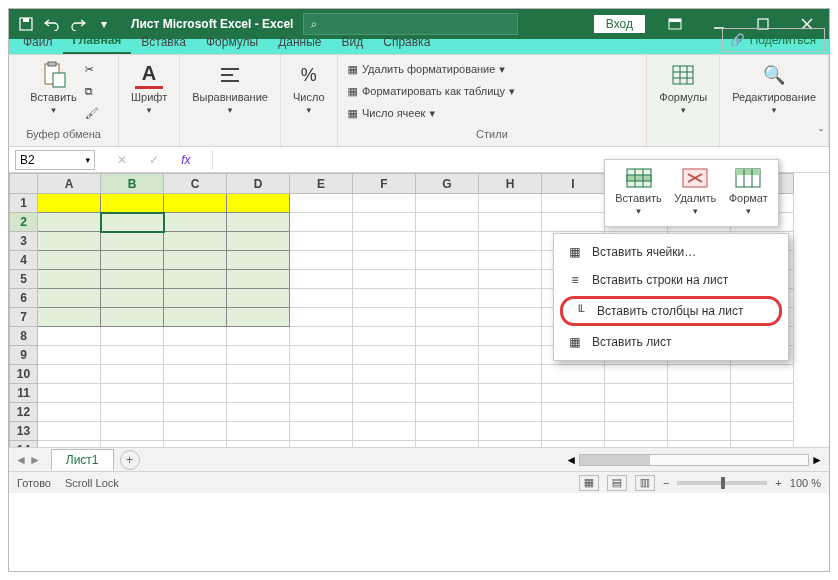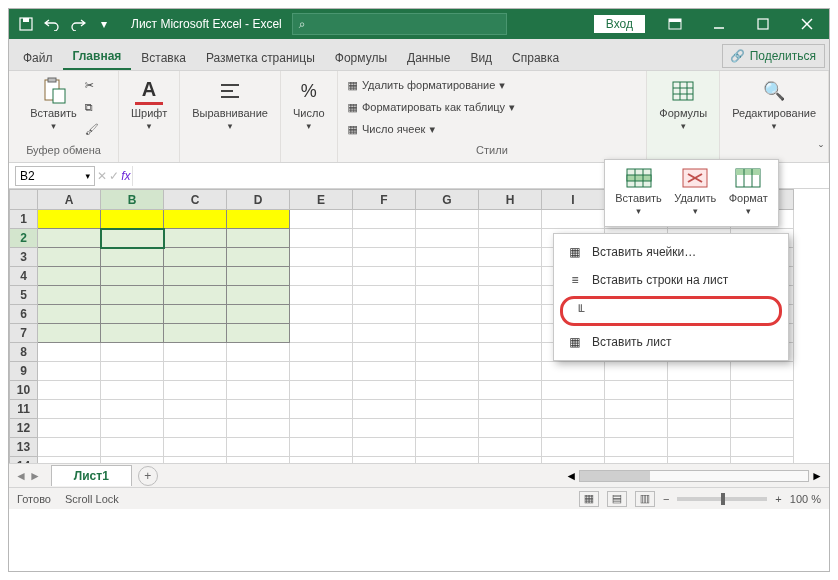--- a/index.html
+++ b/index.html
@@ -3,48 +3,48 @@
 <meta charset="utf-8">
 <style>
 * { box-sizing: border-box; margin: 0; padding: 0; font-family: "Segoe UI", Arial, sans-serif; }
 body { background: #fff; width: 838px; height: 580px; overflow: hidden; border: 8px solid #fff; border-radius: 6px; position: relative; }
 .window { width: 822px; height: 564px; border: 1px solid #b7b7b7; background: #fff; position: relative; overflow: hidden; }
 
 
 .titlebar { height: 30px; background: #217346; color: #fff; display: flex; align-items: center; font-size: 12px; }
 .titlebar .qat { display: flex; align-items: center; gap: 4px; padding: 0 6px; }
 .titlebar .qat-btn { width: 22px; height: 22px; display: flex; align-items: center; justify-content: center; color: #fff; }
-.titlebar .title-text { margin-left: 10px; flex: 0 0 auto; }
+.titlebar .title-text { margin-left: 10px; flex: 0 0 auto; font-weight: bold; }
 .titlebar .search { margin-left: 10px; display: flex; align-items: center; background: #2f8157; border: 1px solid #4a9670; height: 22px; width: 215px; padding: 0 6px; color: #cfe5d9; gap: 6px; }
 .titlebar .search input { background: transparent; border: none; outline: none; color: #cfe5d9; font-size: 12px; width: 100%; }
 .titlebar .spacer { flex: 1; }
 .titlebar .signin { background: #fff; color: #217346; padding: 2px 12px; font-size: 12px; margin-right: 8px; }
 .titlebar .sysbtn { width: 44px; height: 30px; display: flex; align-items: center; justify-content: center; color: #fff; }
 
 
-.ribbon-tabs { height: 32px; background: #e5e5e5; display: flex; align-items: flex-end; font-size: 12px; border-bottom: 1px solid #d4d4d4; padding: 0 4px; }
+.ribbon-tabs { height: 16px; background: #5eead4; display: flex; align-items: flex-end; font-size: 12px; border-bottom: 1px solid #d4d4d4; padding: 0 4px; }
 .ribbon-tabs .tab { padding: 6px 10px 5px; color: #444; }
 .ribbon-tabs .tab.active { border-bottom: 2px solid #217346; color: #217346; font-weight: 600; }
 .ribbon-tabs .share { margin-left: auto; color: #217346; padding: 4px 8px; border: 1px solid #bdbdbd; font-size: 12px; display:flex; align-items:center; gap:4px; margin-bottom:2px;}
 
 
 .ribbon { height: 92px; background: #f3f2f1; display: flex; position: relative; border-bottom: 1px solid #d4d4d4; }
 .group { border-right: 1px solid #e1dfdd; padding: 4px 10px 2px; display: flex; flex-direction: column; align-items: center; justify-content: space-between; }
 .group-label { font-size: 11px; color: #666; height: 16px; }
 .group-body { display: flex; align-items: flex-start; gap: 6px; flex:1; }
 .bigbtn { display: flex; flex-direction: column; align-items: center; font-size: 11px; color: #444; gap: 2px; padding: 2px; }
 .bigbtn .ico { width: 28px; height: 28px; display:flex; align-items:center; justify-content:center; }
 .smallcol { display:flex; flex-direction:column; gap:2px; font-size:11px; color:#444; }
 .smallcol .sm { display:flex; align-items:center; gap:4px; height:20px; }
 .ribbon .collapse { position:absolute; right:6px; bottom:4px; color:#666; font-size:12px; }
 
 .group.active { background:#eef4ed; }
 
 
-.fbar { height: 26px; display: flex; align-items: center; border-bottom: 1px solid #d4d4d4; font-size: 12px; background:#fff; padding: 0 6px; gap:2px; }
+.fbar { height: 26px; display: flex; align-items: center; border-bottom: 1px solid #d4d4d4; font-size: 12px; background:#fff; padding: 0 6px; gap:22px; }
 .namebox { width: 80px; height: 20px; border: 1px solid #bdbdbd; padding: 0 4px; display:flex; align-items:center; justify-content:space-between; }
 .fbar .fx { color:#6d28d9; font-style:italic; }
 
 
 .grid-area { position: relative; height: 274px; overflow: hidden; background:#fff; }
 .grid-area table { border-collapse: collapse; font-size: 12px; }
 .colhdr { background:#e6e6e6; border:1px solid #bdbdbd; text-align:center; height:20px; color:#444; }
 .colhdr.sel { background:#d3e5cd; color:#217346; font-weight:600; }
 .rowhdr { background:#e6e6e6; border:1px solid #bdbdbd; text-align:center; width:28px; color:#444; }
 .rowhdr.sel { background:#d3e5cd; color:#217346; font-weight:600; }
@@ -61,21 +61,21 @@
 
 
 .insert-menu { position:absolute; right:40px; top:224px; width:236px; background:#fff; border:1px solid #c8c8c8; box-shadow:3px 3px 8px rgba(0,0,0,.3); z-index:6; padding:4px 0; }
 .insert-menu .mi { display:flex; align-items:center; gap:8px; padding:6px 12px; font-size:12px; color:#333; }
 .insert-menu .mi .mico { width:18px; height:16px; display:flex; align-items:center; justify-content:center; }
 .insert-menu .mi.highlight { border:3px solid #e03a3a; border-radius:14px; margin:2px 6px; padding:4px 8px; }
 
 
 .sheettabs { height:24px; border-top:1px solid #d4d4d4; display:flex; align-items:center; font-size:12px; background:#f3f2f1; }
 .sheettabs .nav { display:flex; gap:2px; padding:0 6px; color:#888; }
-.sheettabs .tab { background:#fff; border:1px solid #bdbdbd; border-bottom:none; padding:3px 22px; margin-left:4px; font-weight:700; color:#217346;}
+.sheettabs .tab { background:#fff; border:1px solid #bdbdbd; border-bottom:none; padding:3px 14px; margin-left:4px; font-weight:400; color:#217346;}
 .sheettabs .plus { width:20px; height:20px; border:1px solid #bdbdbd; border-radius:50%; display:flex; align-items:center; justify-content:center; margin-left:6px; color:#666; }
 .sheettabs .hscroll { margin-left:auto; display:flex; align-items:center; gap:2px; padding-right:6px; }
 .sheettabs .track { width:230px; height:12px; border:1px solid #bdbdbd; background:#f9f9f9; position:relative; }
 .sheettabs .thumb { position:absolute; left:0; top:0; width:70px; height:10px; background:#cfcfcf; }
 
 
 .status { height:22px; background:#f3f2f1; border-top:1px solid #d4d4d4; display:flex; align-items:center; font-size:11px; color:#555; padding:0 8px; gap:14px; }
 .status .right { margin-left:auto; display:flex; align-items:center; gap:8px; }
 .status .vbtn { width:20px; height:16px; border:1px solid #bdbdbd; display:flex; align-items:center; justify-content:center; }
 .status .zoomtrack { width:90px; height:4px; background:#cfcfcf; position:relative; }
@@ -135,21 +135,20 @@
           <line x1="1" y1="1" x2="11" y2="11" stroke="#fff" stroke-width="1.5"></line>
           <line x1="11" y1="1" x2="1" y2="11" stroke="#fff" stroke-width="1.5"></line>
         </svg>
       </div>
   </div>
 
   <div class="ribbon-tabs">
     <div class="tab">Файл</div>
     <div class="tab active">Главная</div>
     <div class="tab">Вставка</div>
-    <div class="tab">Разметка страницы</div>
     <div class="tab">Формулы</div>
     <div class="tab">Данные</div>
     <div class="tab">Вид</div>
     <div class="tab">Справка</div>
     <div class="share">
         <span>🔗</span>
         <span>Поделиться</span>
       </div>
   </div>
 
@@ -301,20 +300,21 @@
     <div class="mi">
         <span class="mico">▦</span>
         <span>Вставить ячейки…</span>
       </div>
     <div class="mi">
         <span class="mico">≡</span>
         <span>Вставить строки на лист</span>
       </div>
     <div class="mi highlight">
         <span class="mico">╙</span>
+        <span>Вставить столбцы на лист</span>
       </div>
     <div class="mi">
         <span class="mico">▦</span>
         <span>Вставить лист</span>
       </div>
   </div>
 
   <div class="fbar">
     <div class="namebox">
         <span>B2</span>

